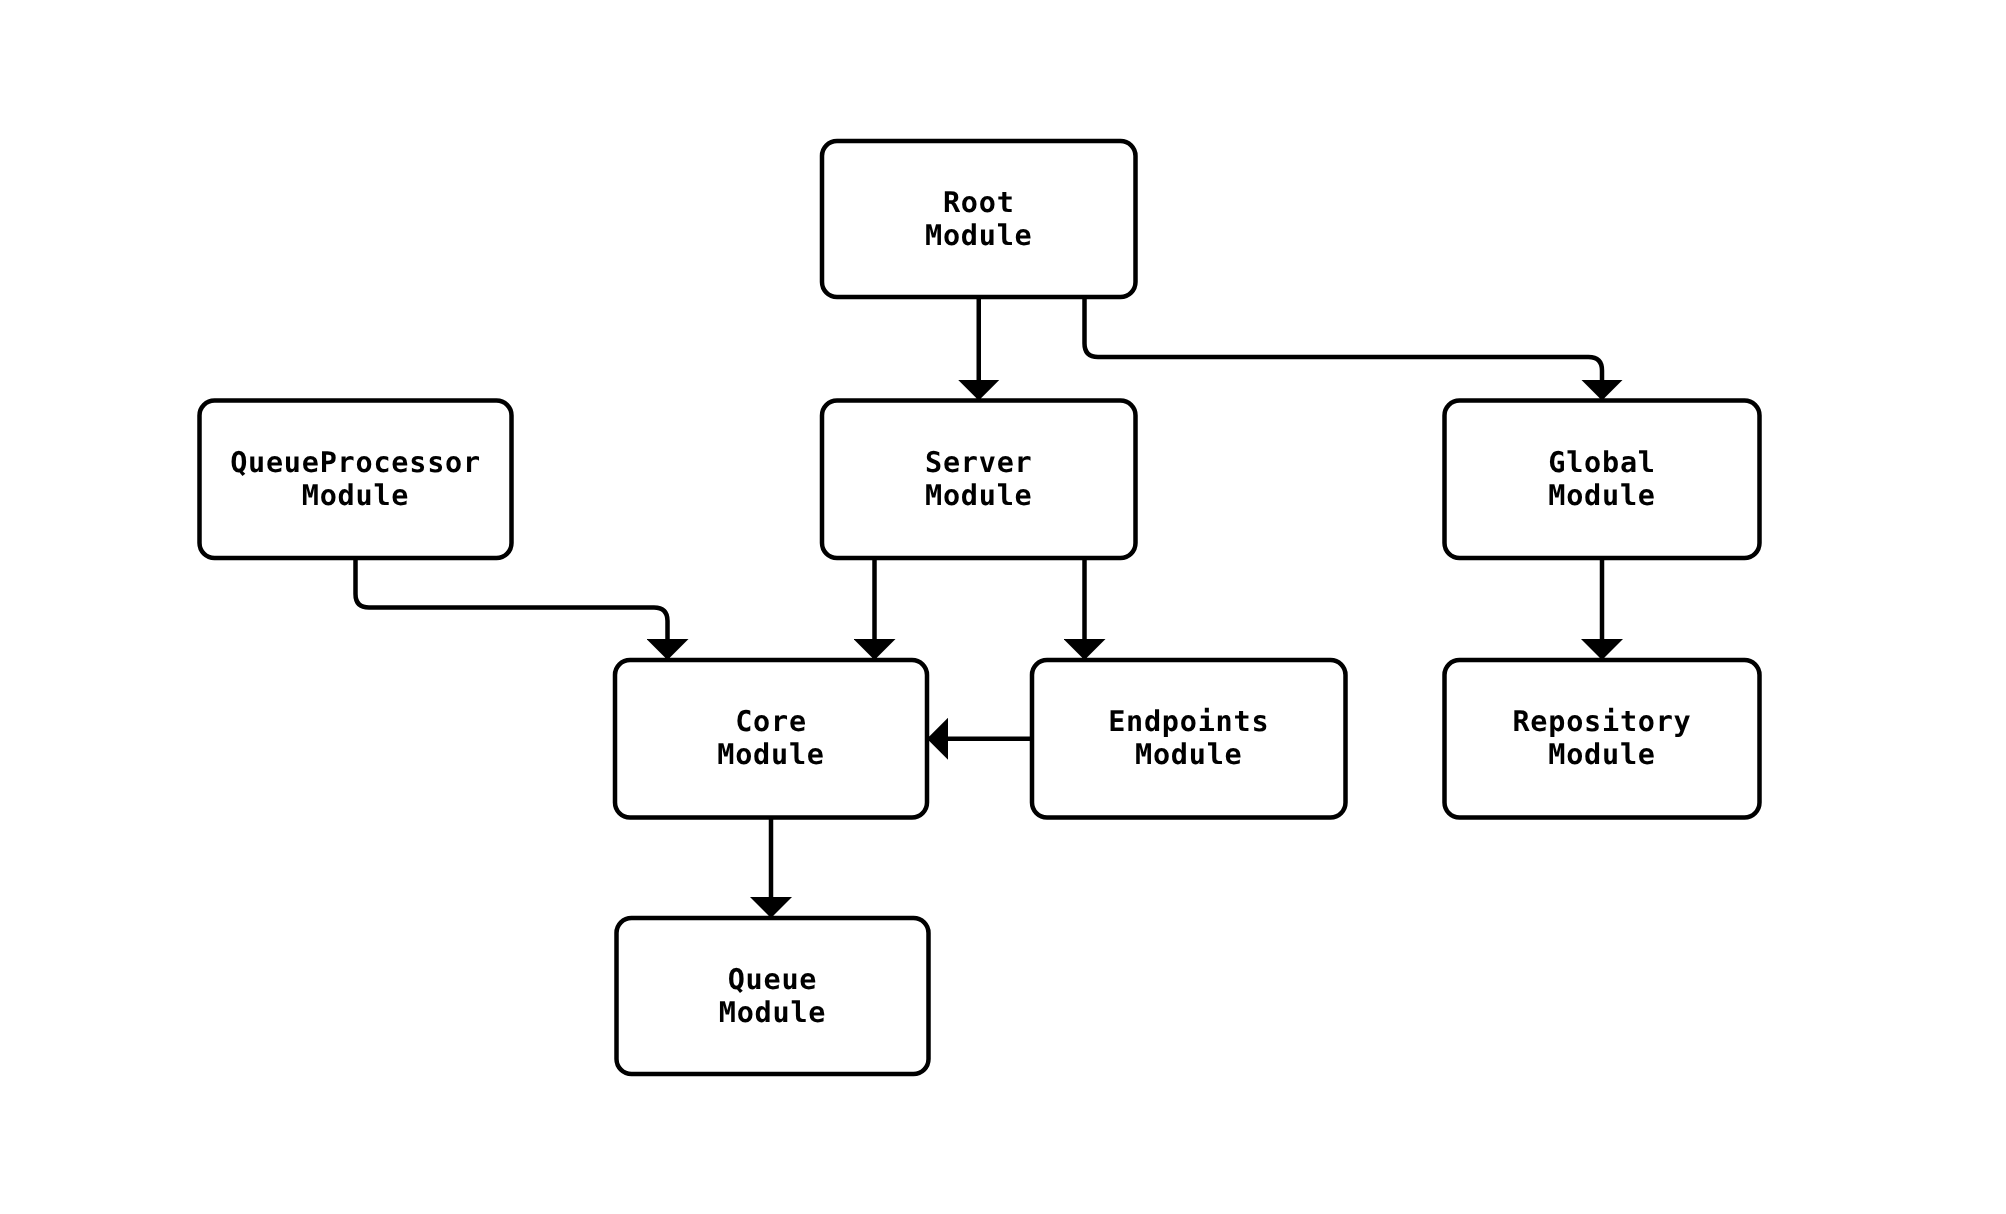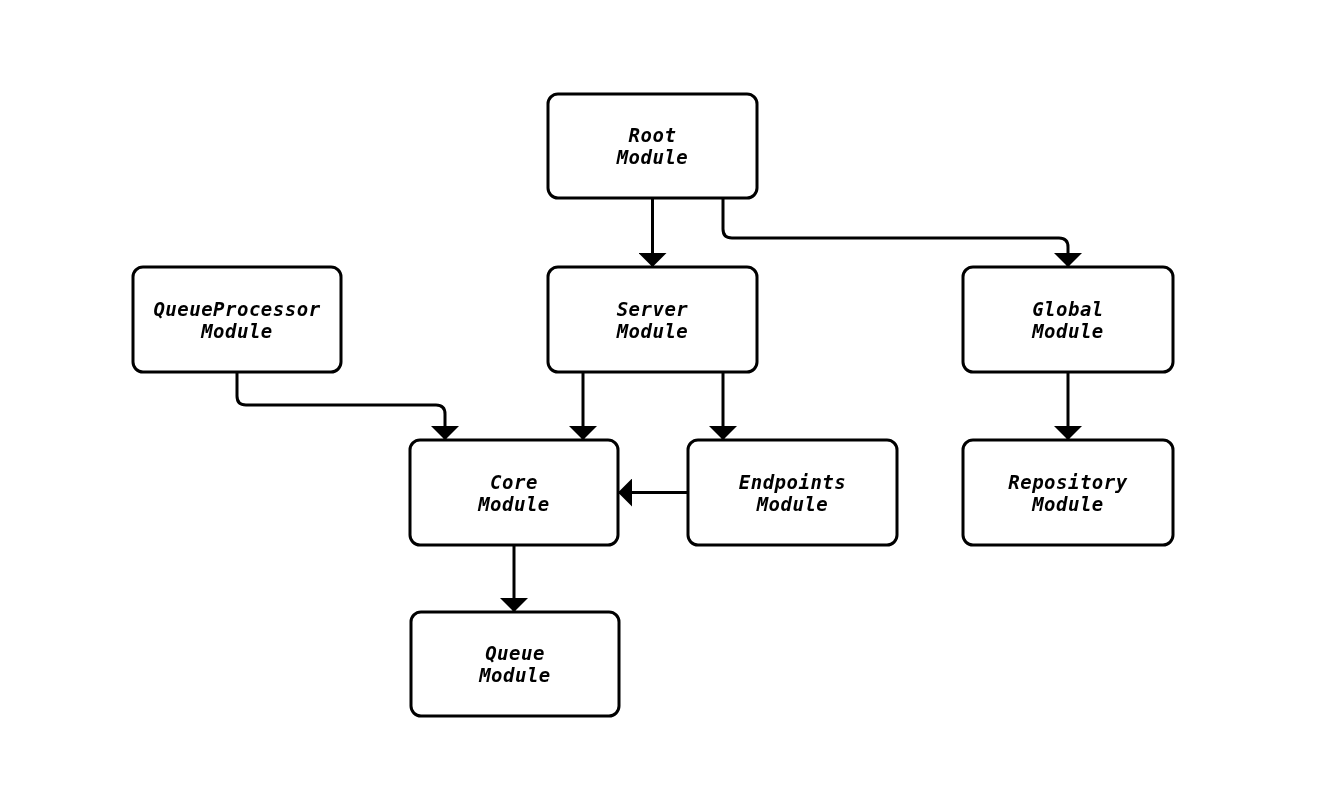--- a/index.html
+++ b/index.html
@@ -7,21 +7,20 @@
     padding: 0;
     width: 1337px;
     height: 809px;
     background: #ffffff;
     overflow: hidden;
   }
   .canvas {
     position: relative;
     width: 1337px;
     height: 809px;
-    font-style: italic;
   }
   svg { display: block; }
   .node-label {
     font-family: "DejaVu Sans Mono", "Liberation Mono", monospace;
     font-weight: bold;
     font-size: 19px;
     letter-spacing: 0.5px;
   }
 </style>
 </head>

